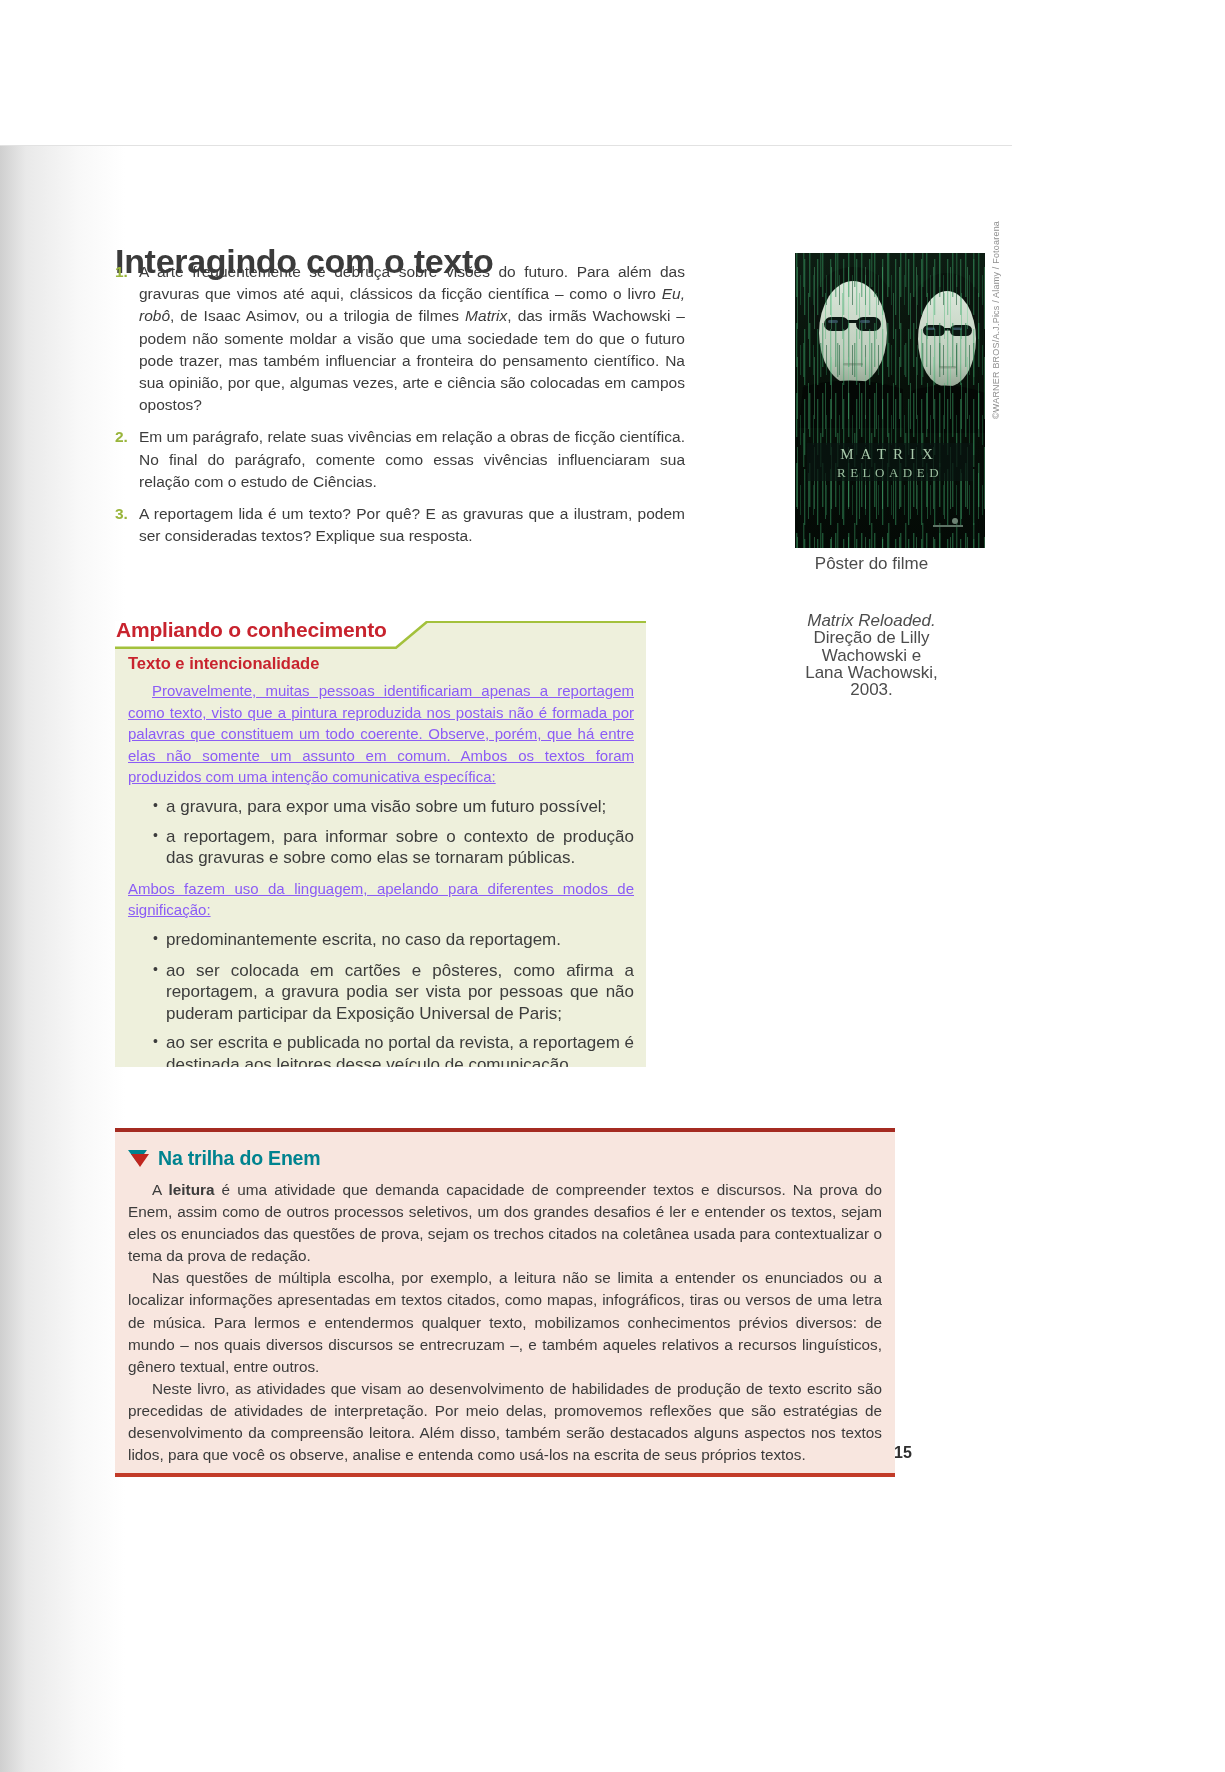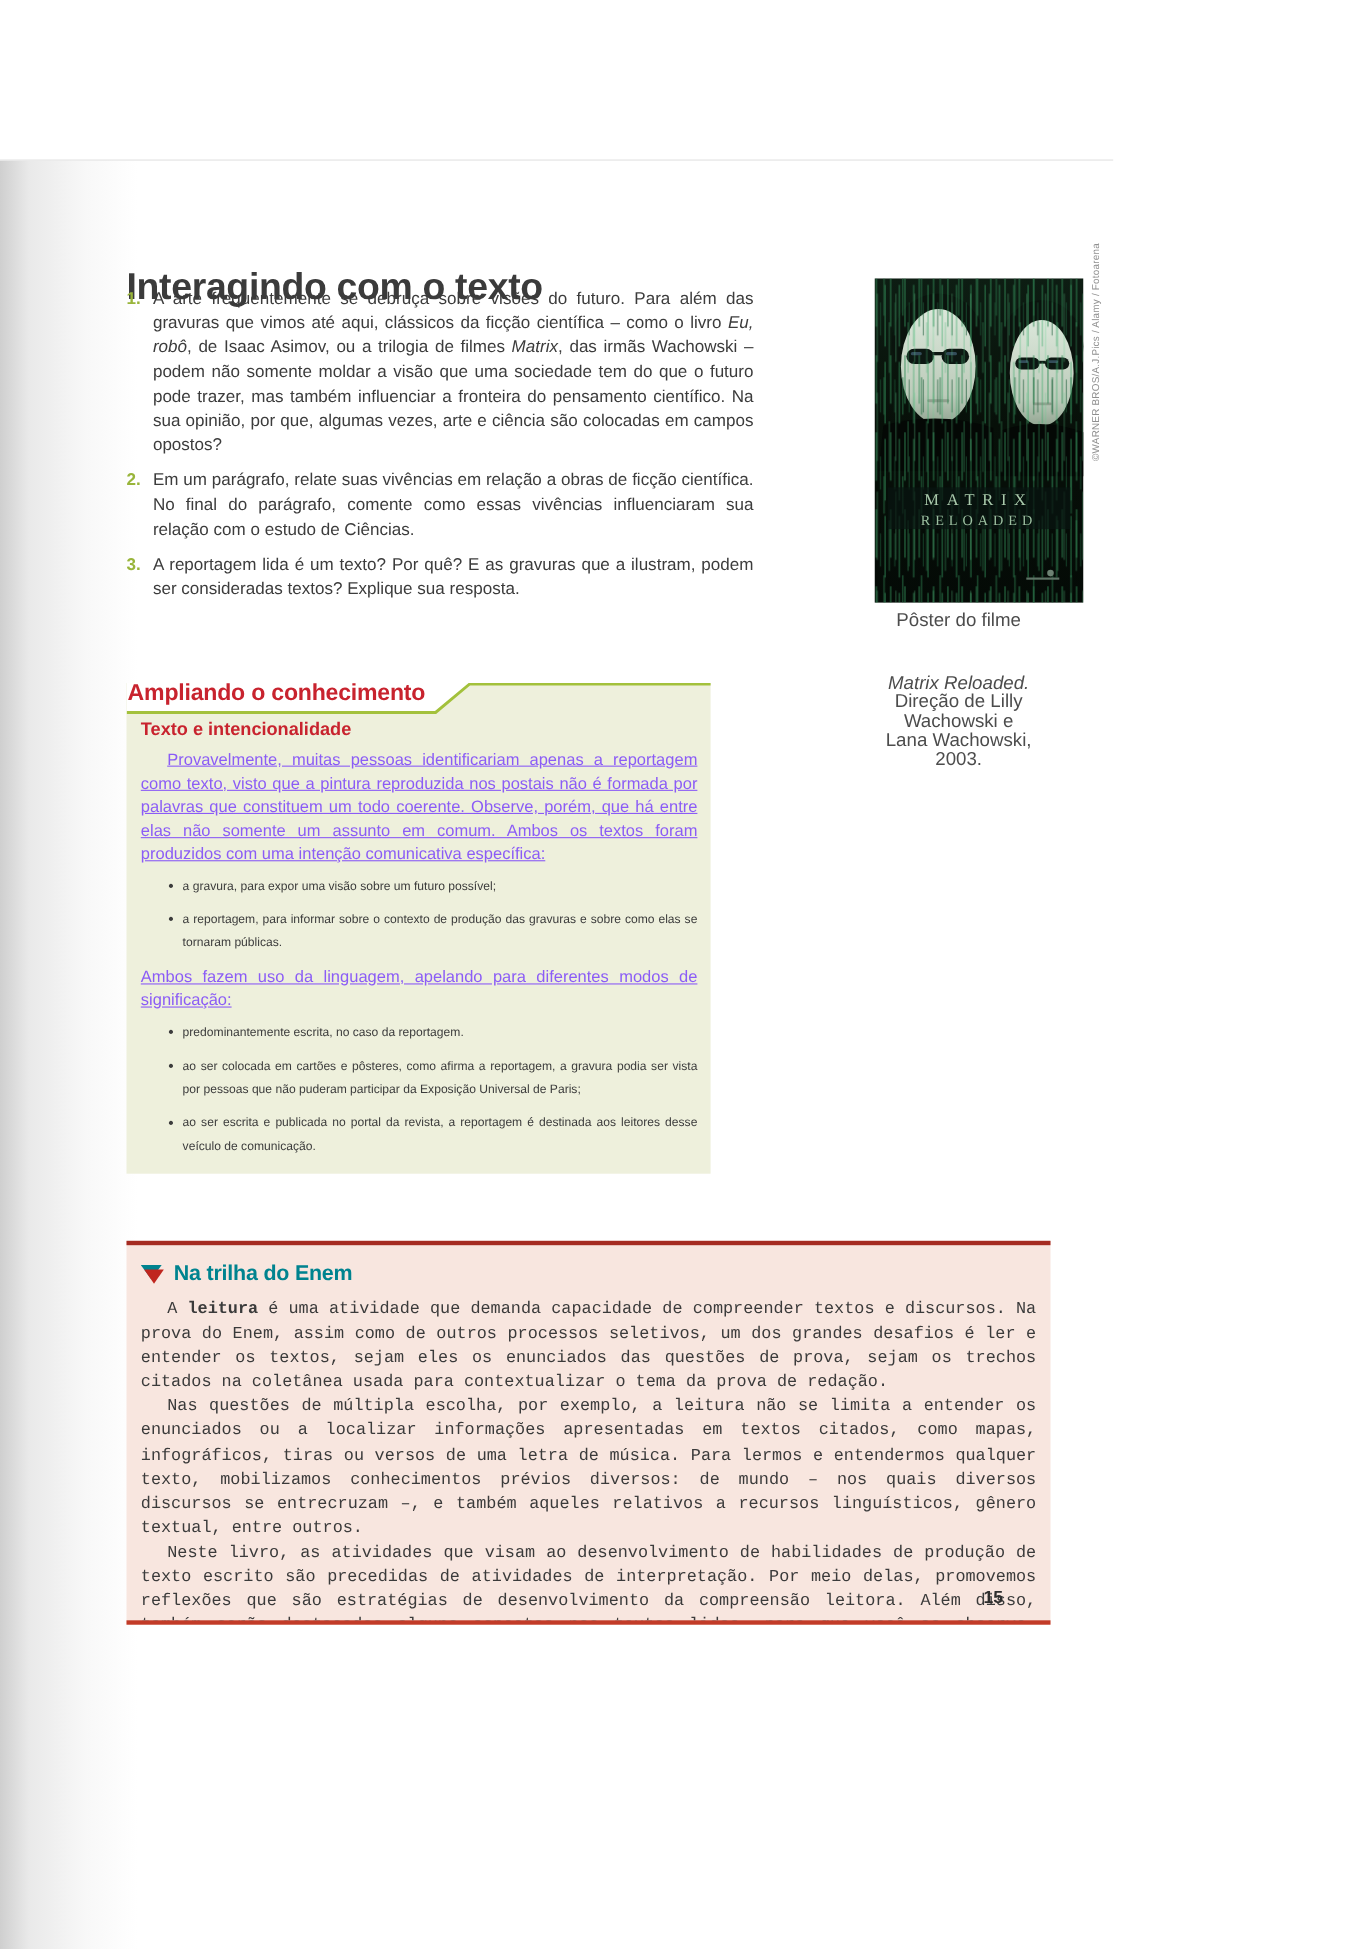--- a/index.html
+++ b/index.html
@@ -46,35 +46,35 @@
     background:#eef0dc;overflow:hidden;
   }
   .amp-notch{position:absolute;left:0;top:0;z-index:1;}
   .amp-content{position:relative;z-index:2;padding:33px 12px 0 13px;}
   .amp-title{font-size:16.5px;font-weight:bold;color:#c8232e;margin:0 0 7px;}
   .amp-content p{margin:0 0 8px;font-size:15px;line-height:21.6px;text-align:justify;color:#8b5cf6;text-decoration:underline;}
   .amp-content p.indent{text-indent:24px;}
   .amp-content ul{list-style:none;margin:2px 0 9px;padding:0 0 0 24px;}
   .amp-content li{
     position:relative;padding-left:14px;margin-bottom:8px;
-    font-size:11px;line-height:21.6px;text-align:justify;color:#3c3c3c;
+    font-size:17px;line-height:21.6px;text-align:justify;color:#3c3c3c;
   }
   .amp-content li::before{content:"•";position:absolute;left:1px;top:-1px;font-size:14px;color:#3c3c3c;}
 
   
   .enem-box{
-    position:absolute;left:115px;top:1128px;width:840px;height:349px;box-sizing:border-box;
+    position:absolute;left:115px;top:1128px;width:780px;height:349px;box-sizing:border-box;
     background:#f8e6df;
     border-top:4px solid #a52b21;border-bottom:4px solid #c23b28;
     padding:13px 13px 0 13px;overflow:hidden;
   }
   .enem-head{display:flex;align-items:center;margin:2px 0 9px;}
   .enem-head .tri{flex:none;margin-right:9px;display:inline-flex;}
   .enem-title{font-size:19.5px;font-weight:bold;color:#00838f;letter-spacing:-0.2px;}
-  .enem-box p{margin:0;font-size:15.3px;line-height:22.1px;text-align:justify;text-indent:24px;color:#3b3b3b;font-family:Liberation Mono, monospace;}
+  .enem-box p{margin:0;font-size:15.3px;line-height:22.1px;text-align:justify;text-indent:24px;color:#3b3b3b;}
 
   .page-number{position:absolute;left:894px;top:1444px;font-size:16px;font-weight:bold;color:#2e2e2e;}
 </style>
 </head>
 <body>
 
 <div class="scan-page"></div>
 
 <h1 class="main-title">Interagindo com o texto</h1>
 

